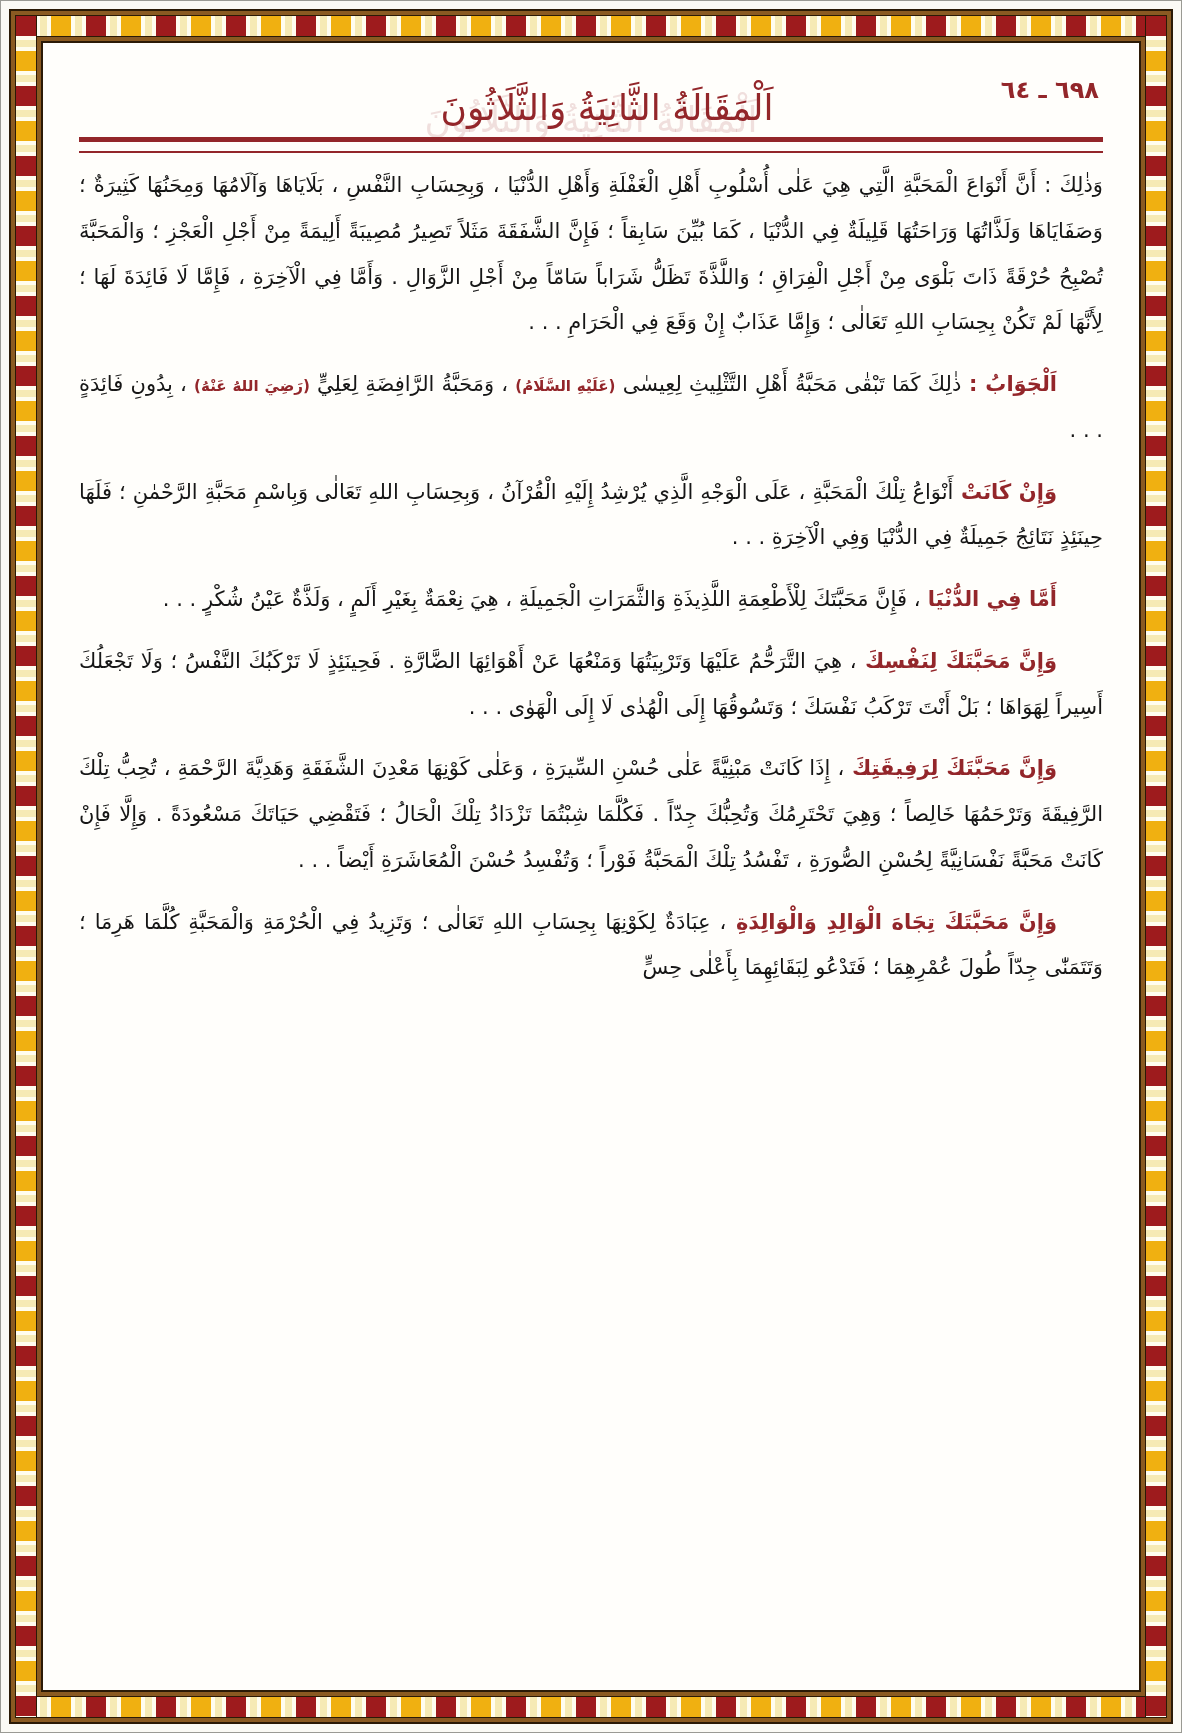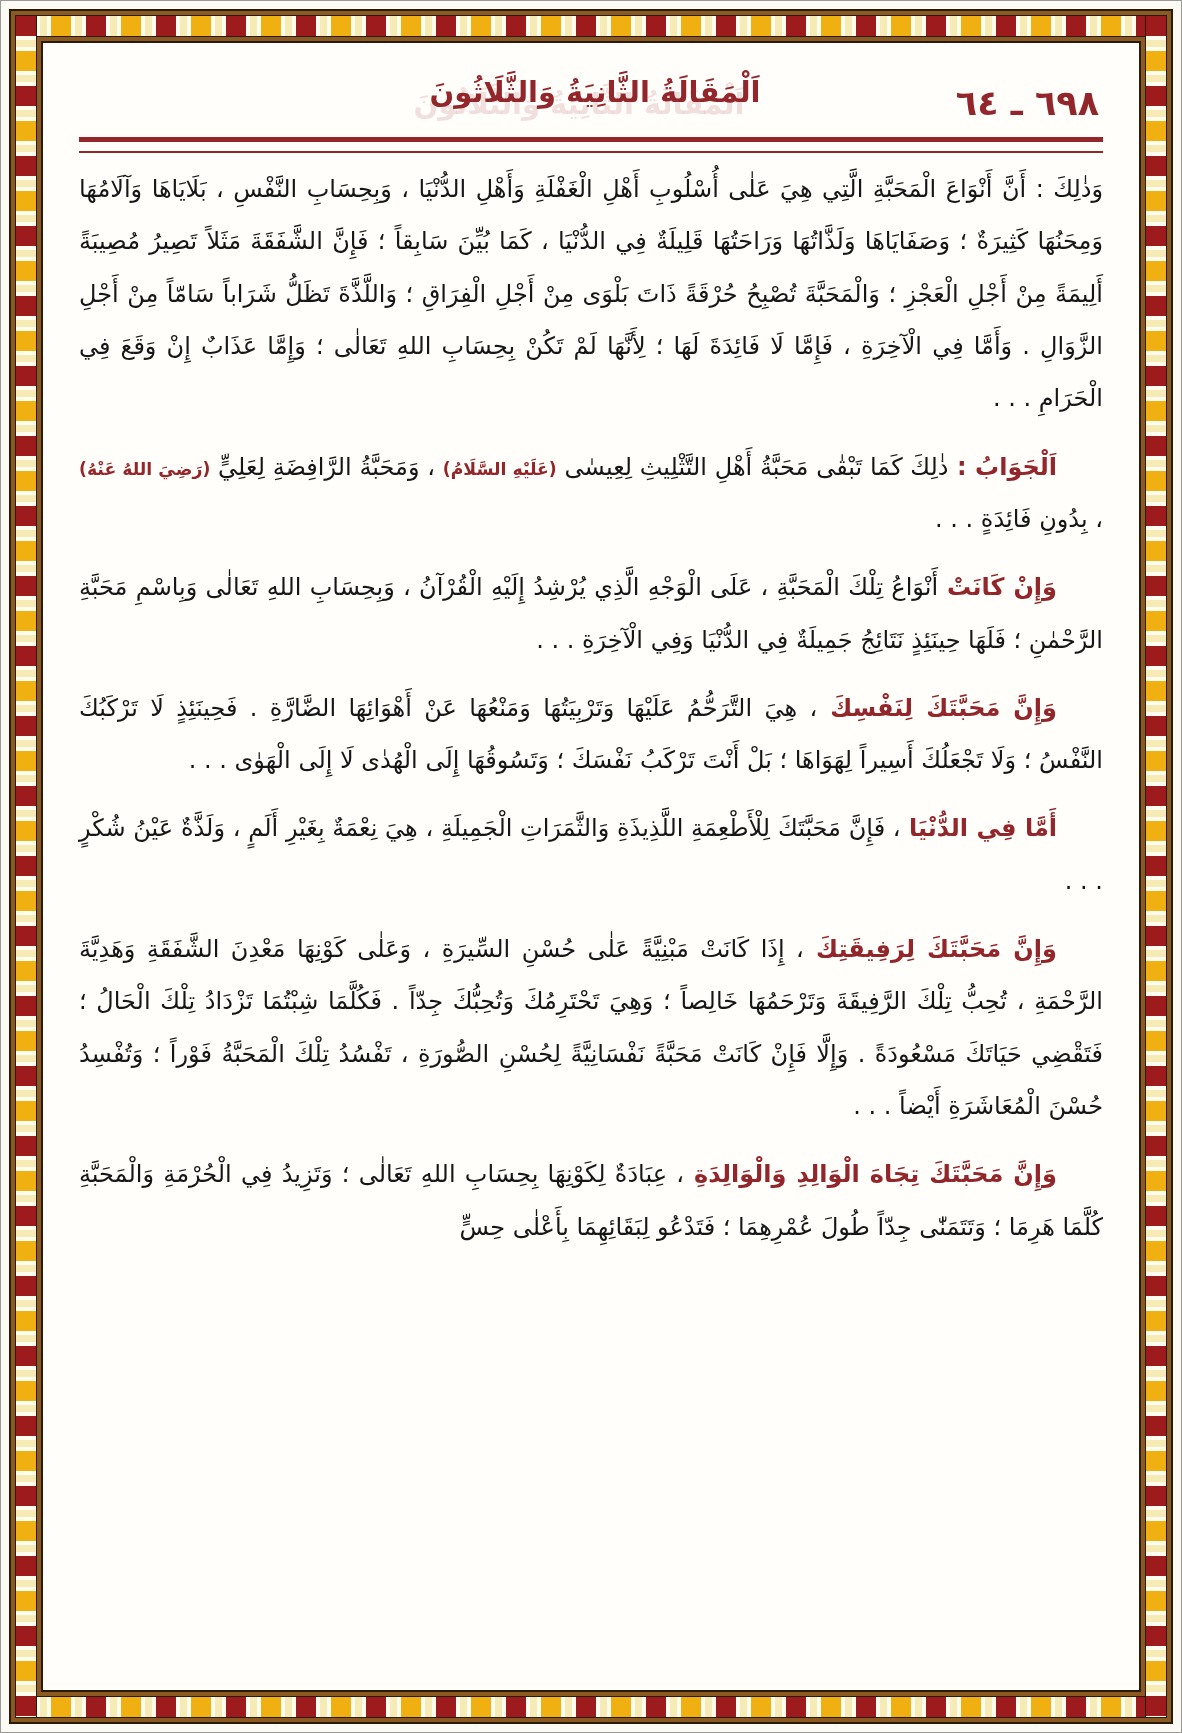--- a/index.html
+++ b/index.html
@@ -59,44 +59,44 @@
     padding:26px 36px 20px 36px;
     box-sizing:border-box;
     direction:rtl;
   }
   .page-header{
     position:relative;
     height:66px;
   }
   .page-number{
     position:absolute;
-    right:4px;top:14px;
+    right:4px;top:7px;
     color:var(--accent,#93262a);
-    font-size:35px;font-weight:bold;
+    font-size:24px;font-weight:bold;
     letter-spacing:1px;
   }
   .page-title{
     position:absolute;
     left:50%;top:2px;
     transform:translateX(-50%);
-    margin:4px;
+    margin:16px;
     color:var(--accent,#93262a);
-    font-size:29px;font-weight:bold;
+    font-size:36px;font-weight:normal;
     white-space:nowrap;
     text-shadow:-16px 12px 0 rgba(147,38,42,0.14);
   }
   .header-rule{
     height:9px;
     border-top:5px solid var(--accent,#93262a);
     border-bottom:2px solid var(--accent,#93262a);
     margin:2px 0 10px 0;
   }
   .page-body{
     color:var(--text,#161616);
-    font-size:24px;
+    font-size:21px;
     line-height:2.18;
     text-align:justify;
   }
   .page-body p{margin:0 0 16px 0;}
   .page-body p.indent{text-indent:46px;}
   .seg-lead{color:var(--accent,#93262a);font-weight:bold;}
   .seg-normal{color:var(--text,#161616);}
   .seg-honorific{
     color:var(--accent,#93262a);
     font-size:0.72em;
@@ -118,20 +118,20 @@
   <div class="inner">
     <header class="page-header">
       <div class="page-number">٦٩٨ ـ ٦٤</div>
       <h1 class="page-title">اَلْمَقَالَةُ الثَّانِيَةُ وَالثَّلَاثُونَ</h1>
     </header>
     <div class="header-rule"></div>
     <main class="page-body">
         <p><span class="seg-normal">وَذٰلِكَ : أَنَّ أَنْوَاعَ الْمَحَبَّةِ الَّتِي هِيَ عَلٰى أُسْلُوبِ أَهْلِ الْغَفْلَةِ وَأَهْلِ الدُّنْيَا ، وَبِحِسَابِ النَّفْسِ ، بَلَايَاهَا وَآلَامُهَا وَمِحَنُهَا كَثِيرَةٌ ؛ وَصَفَايَاهَا وَلَذَّاتُهَا وَرَاحَتُهَا قَلِيلَةٌ فِي الدُّنْيَا ، كَمَا بُيِّنَ سَابِقاً ؛ فَإِنَّ الشَّفَقَةَ مَثَلاً تَصِيرُ مُصِيبَةً أَلِيمَةً مِنْ أَجْلِ الْعَجْزِ ؛ وَالْمَحَبَّةَ تُصْبِحُ حُرْقَةً ذَاتَ بَلْوَى مِنْ أَجْلِ الْفِرَاقِ ؛ وَاللَّذَّةَ تَظَلُّ شَرَاباً سَامّاً مِنْ أَجْلِ الزَّوَالِ . وَأَمَّا فِي الْآخِرَةِ ، فَإِمَّا لَا فَائِدَةَ لَهَا ؛ لِأَنَّهَا لَمْ تَكُنْ بِحِسَابِ اللهِ تَعَالٰى ؛ وَإِمَّا عَذَابٌ إِنْ وَقَعَ فِي الْحَرَامِ . . .</span></p>
         <p class="indent"><span class="seg-lead">اَلْجَوَابُ : </span><span class="seg-normal">ذٰلِكَ كَمَا تَبْقٰى مَحَبَّةُ أَهْلِ التَّثْلِيثِ لِعِيسٰى </span><span class="seg-honorific">(عَلَيْهِ السَّلَامُ)</span><span class="seg-normal"> ، وَمَحَبَّةُ الرَّافِضَةِ لِعَلِيٍّ </span><span class="seg-honorific">(رَضِيَ اللهُ عَنْهُ)</span><span class="seg-normal"> ، بِدُونِ فَائِدَةٍ . . .</span></p>
         <p class="indent"><span class="seg-lead">وَإِنْ كَانَتْ </span><span class="seg-normal">أَنْوَاعُ تِلْكَ الْمَحَبَّةِ ، عَلَى الْوَجْهِ الَّذِي يُرْشِدُ إِلَيْهِ الْقُرْآنُ ، وَبِحِسَابِ اللهِ تَعَالٰى وَبِاسْمِ مَحَبَّةِ الرَّحْمٰنِ ؛ فَلَهَا حِينَئِذٍ نَتَائِجُ جَمِيلَةٌ فِي الدُّنْيَا وَفِي الْآخِرَةِ . . .</span></p>
+        <p class="indent"><span class="seg-lead">أَمَّا فِي الدُّنْيَا </span><span class="seg-normal">، فَإِنَّ مَحَبَّتَكَ لِلْأَطْعِمَةِ اللَّذِيذَةِ وَالثَّمَرَاتِ الْجَمِيلَةِ ، هِيَ نِعْمَةٌ بِغَيْرِ أَلَمٍ ، وَلَذَّةٌ عَيْنُ شُكْرٍ . . .</span></p>
         <p class="indent"><span class="seg-lead">وَإِنَّ مَحَبَّتَكَ لِنَفْسِكَ </span><span class="seg-normal">، هِيَ التَّرَحُّمُ عَلَيْهَا وَتَرْبِيَتُهَا وَمَنْعُهَا عَنْ أَهْوَائِهَا الضَّارَّةِ . فَحِينَئِذٍ لَا تَرْكَبُكَ النَّفْسُ ؛ وَلَا تَجْعَلُكَ أَسِيراً لِهَوَاهَا ؛ بَلْ أَنْتَ تَرْكَبُ نَفْسَكَ ؛ وَتَسُوقُهَا إِلَى الْهُدٰى لَا إِلَى الْهَوٰى . . .</span></p>
-        <p class="indent"><span class="seg-lead">أَمَّا فِي الدُّنْيَا </span><span class="seg-normal">، فَإِنَّ مَحَبَّتَكَ لِلْأَطْعِمَةِ اللَّذِيذَةِ وَالثَّمَرَاتِ الْجَمِيلَةِ ، هِيَ نِعْمَةٌ بِغَيْرِ أَلَمٍ ، وَلَذَّةٌ عَيْنُ شُكْرٍ . . .</span></p>
         <p class="indent"><span class="seg-lead">وَإِنَّ مَحَبَّتَكَ لِرَفِيقَتِكَ </span><span class="seg-normal">، إِذَا كَانَتْ مَبْنِيَّةً عَلٰى حُسْنِ السِّيرَةِ ، وَعَلٰى كَوْنِهَا مَعْدِنَ الشَّفَقَةِ وَهَدِيَّةَ الرَّحْمَةِ ، تُحِبُّ تِلْكَ الرَّفِيقَةَ وَتَرْحَمُهَا خَالِصاً ؛ وَهِيَ تَحْتَرِمُكَ وَتُحِبُّكَ جِدّاً . فَكُلَّمَا شِبْتُمَا تَزْدَادُ تِلْكَ الْحَالُ ؛ فَتَقْضِي حَيَاتَكَ مَسْعُودَةً . وَإِلَّا فَإِنْ كَانَتْ مَحَبَّةً نَفْسَانِيَّةً لِحُسْنِ الصُّورَةِ ، تَفْسُدُ تِلْكَ الْمَحَبَّةُ فَوْراً ؛ وَتُفْسِدُ حُسْنَ الْمُعَاشَرَةِ أَيْضاً . . .</span></p>
         <p class="indent"><span class="seg-lead">وَإِنَّ مَحَبَّتَكَ تِجَاهَ الْوَالِدِ وَالْوَالِدَةِ </span><span class="seg-normal">، عِبَادَةٌ لِكَوْنِهَا بِحِسَابِ اللهِ تَعَالٰى ؛ وَتَزِيدُ فِي الْحُرْمَةِ وَالْمَحَبَّةِ كُلَّمَا هَرِمَا ؛ وَتَتَمَنّٰى جِدّاً طُولَ عُمْرِهِمَا ؛ فَتَدْعُو لِبَقَائِهِمَا بِأَعْلٰى حِسٍّ</span></p>
       </main>
   </div>
 
 </div>
 
 </body></html>

